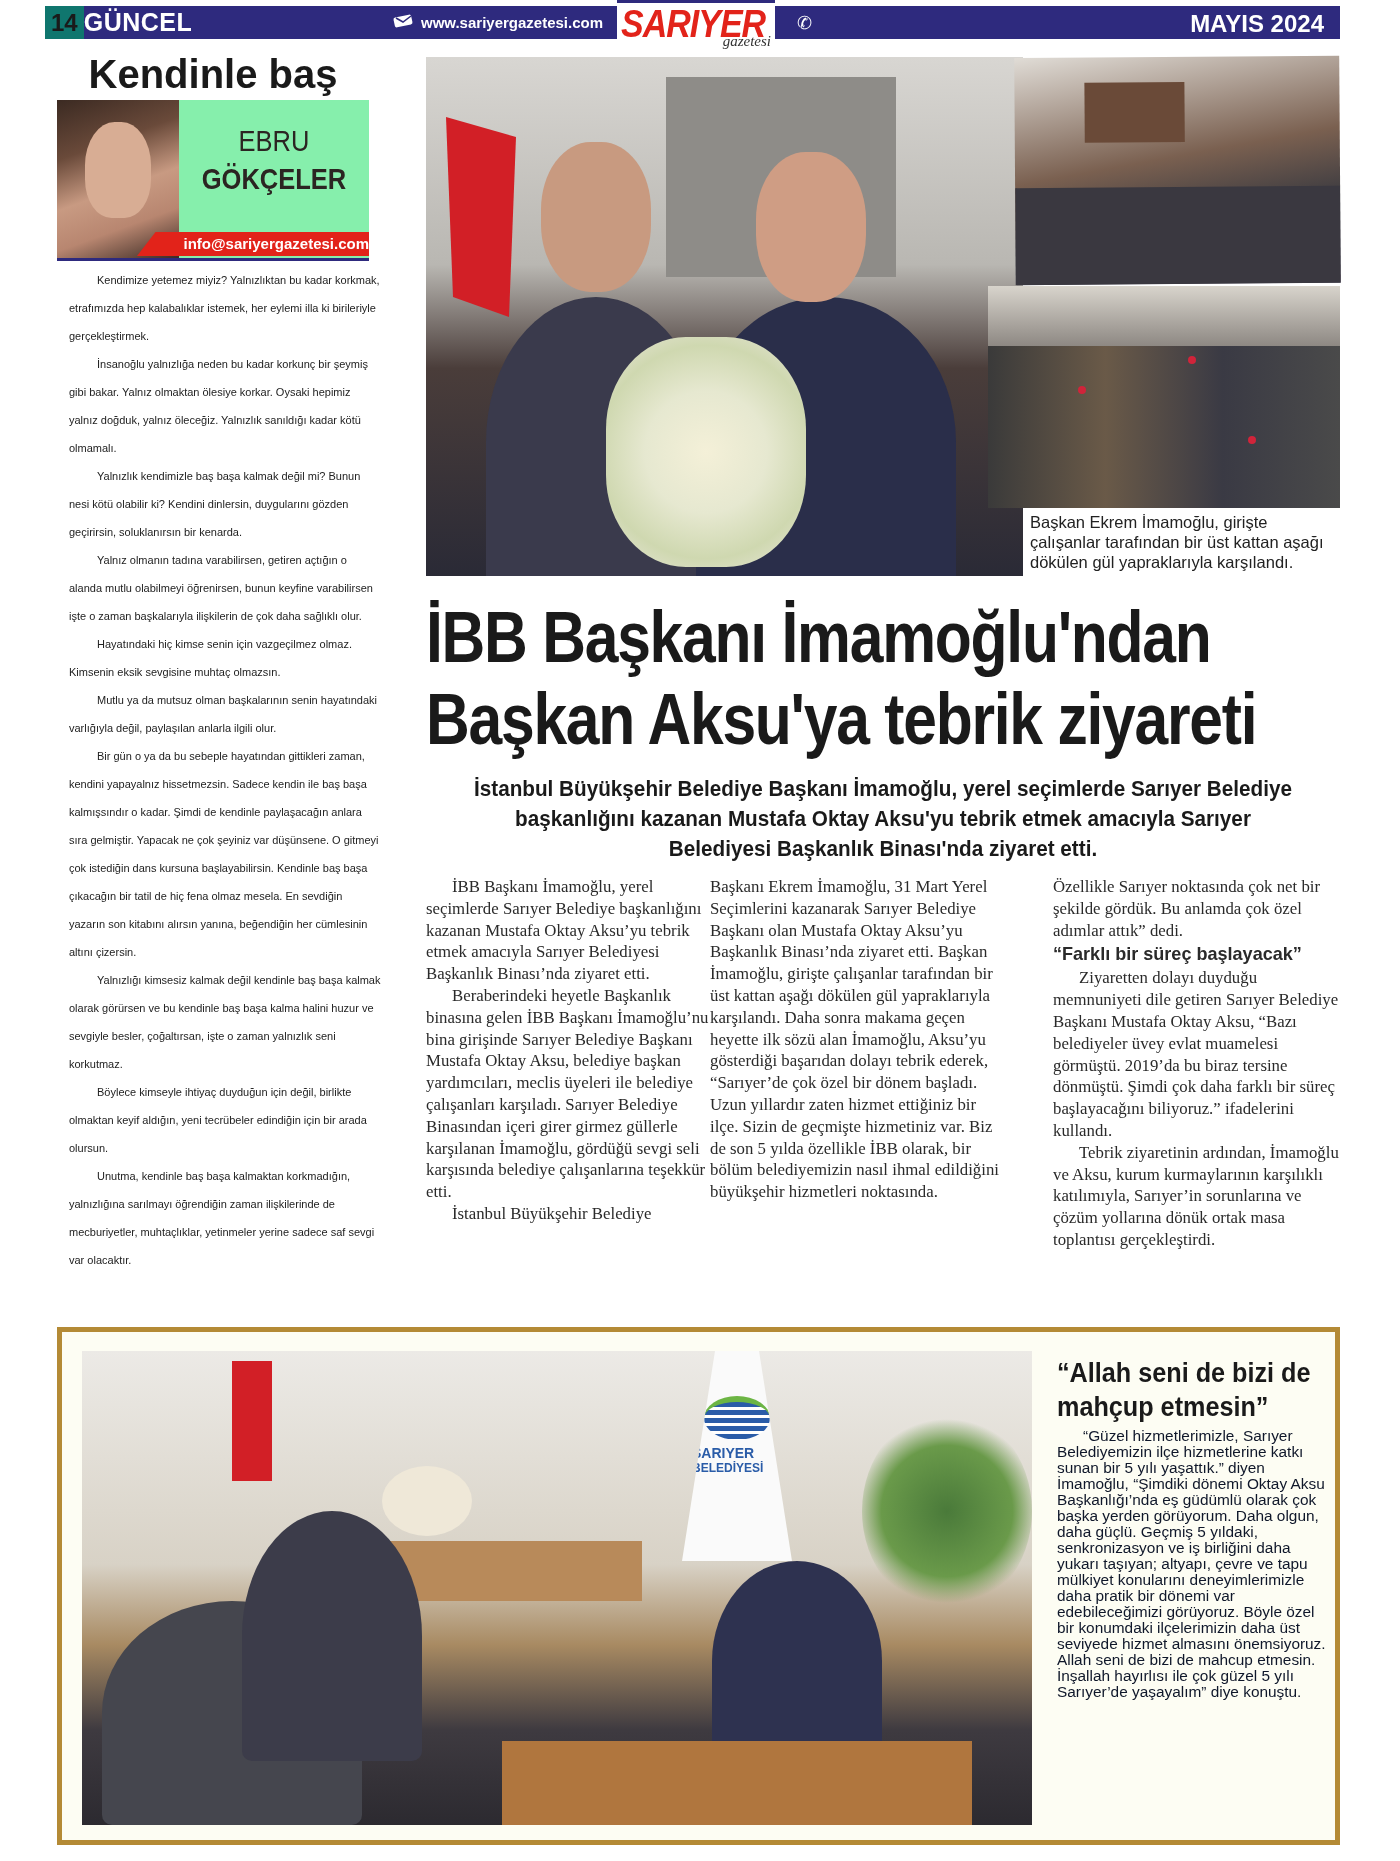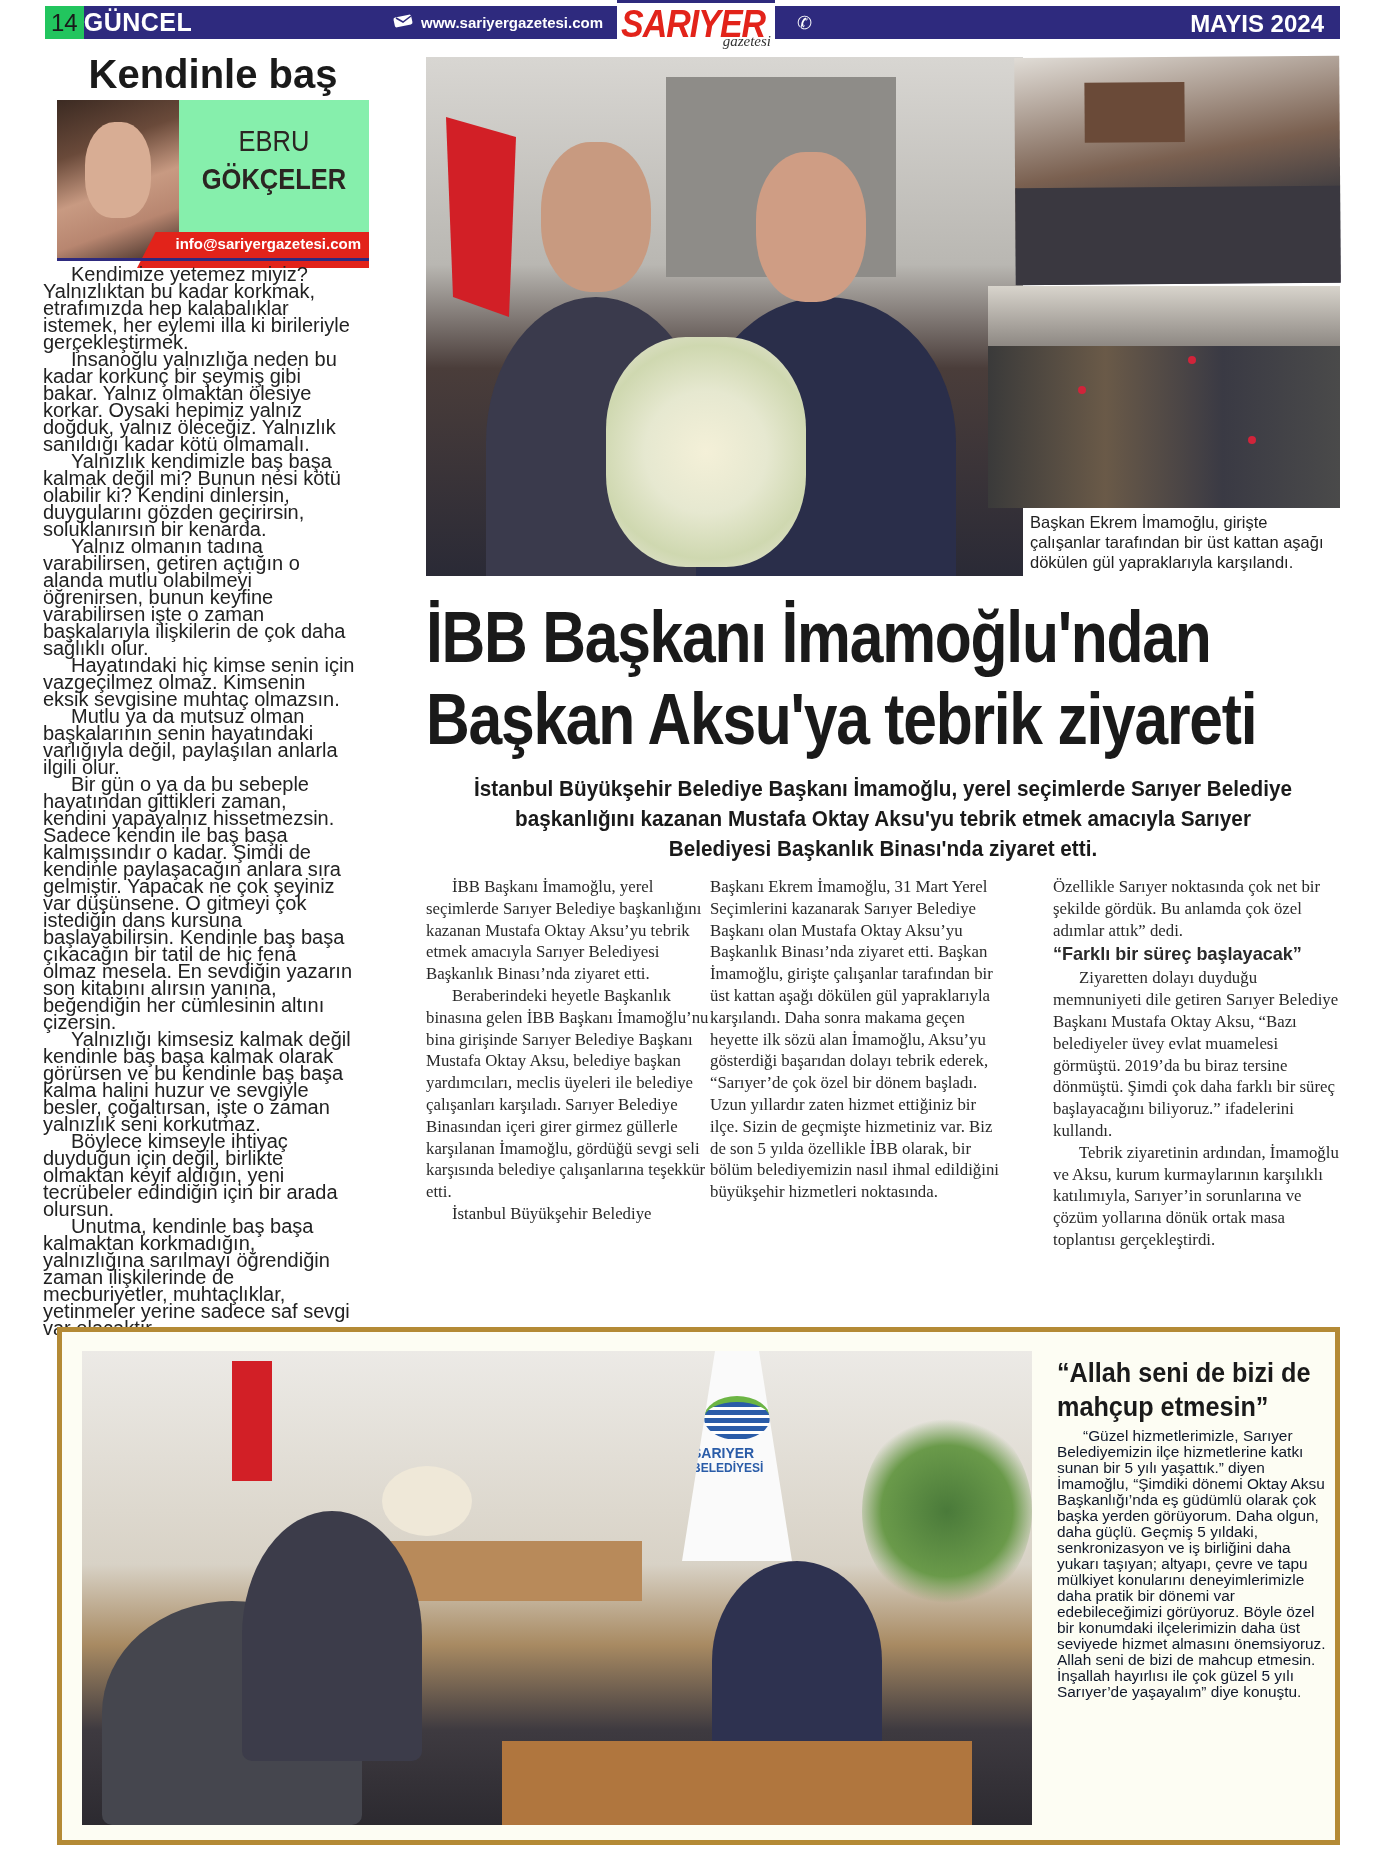--- a/index.html
+++ b/index.html
@@ -1,36 +1,36 @@
 <!DOCTYPE html>
 <html><head>
 <meta charset="utf-8">
 <style>
 *{box-sizing:border-box;margin:0;padding:0}
 body{width:1400px;height:1861px;background:#fff;position:relative;overflow:hidden;font-family:"Liberation Sans",sans-serif;color:#1a1a1a}
 .abs{position:absolute}
 
 #hdr{left:57px;top:6px;width:1283px;height:33px;background:#2e2a7e;display:flex;align-items:center}
-#pgnum{color:#1a1a1a;background:#22c55e;font-weight:normal;font-size:24px;padding:0 6px;height:33px;line-height:33px;margin-left:-12px}
+#pgnum{color:#1a1a1a;background:#0f766e;font-weight:bold;font-size:24px;padding:0 6px;height:33px;line-height:33px;margin-left:-12px}
 #sect{color:#fff;font-weight:bold;font-size:25px;letter-spacing:.5px}
 #site{color:#fff;font-weight:bold;font-size:15px;position:absolute;left:336px;top:8px;display:flex;align-items:center;gap:6px}
 #logo{position:absolute;left:560px;top:-6px;height:44px;width:158px;background:#fff;border-top:3px solid #2e2a7e}
 #logotxt{color:#e2231a;font-weight:bold;font-size:34px;font-style:italic;letter-spacing:-1px;position:absolute;left:4px;top:0;line-height:40px;transform:scaleY(1.15)}
 #logosub{position:absolute;right:4px;bottom:-6px;font-size:15px;font-style:italic;font-family:"Liberation Serif",serif;color:#333}
 #phone{position:absolute;left:740px;top:6px;color:#fff;font-size:18px}
 #date{position:absolute;right:16px;top:4px;color:#fff;font-weight:bold;font-size:24px}
 
 #coltitle{left:57px;top:52px;width:312px;text-align:center;font-weight:bold;font-size:40px}
 #authorbox{left:57px;top:100px;width:312px;height:158px;background:#86efac}
 #authorphoto{left:0;top:0;width:122px;height:158px;background:linear-gradient(160deg,#3b2a22 0%,#6a4a3a 30%,#c89a82 55%,#b88670 75%,#3a2a24 100%)}
 #authorname{left:122px;top:22px;width:190px;text-align:center;font-family:"Liberation Sans",sans-serif;font-size:30px;line-height:38px;color:#2b2522;transform:scaleX(.85)}
 #authorname b{display:block}
-#emailbar{left:80px;top:132px;width:232px;height:36px;background:#e2231a;clip-path:polygon(8% 0,100% 0,100% 100%,0 100%);color:#fff;font-weight:bold;font-size:15px;text-align:right;padding-right:8px;line-height:24px}
+#emailbar{left:80px;top:132px;width:232px;height:24px;background:#e2231a;clip-path:polygon(8% 0,100% 0,100% 100%,0 100%);color:#fff;font-weight:bold;font-size:15px;text-align:right;line-height:24px}
 #authorline{left:57px;top:258px;width:312px;height:3px;background:#2e2a7e}
-#coltext{left:43px;top:266px;width:312px;font-size:20px;line-height:17px;color:#222}
+#coltext{left:69px;top:266px;width:312px;font-size:11px;line-height:28px;color:#222}
 #coltext p{text-indent:28px}
 
 .photo{position:absolute;overflow:hidden}
 #mainphoto{left:426px;top:57px;width:597px;height:519px;background:linear-gradient(180deg,#d8d6d2 0%,#b9b7b2 40%,#4a3d3a 60%,#2a2a36 100%)}
 #tr1{left:1015px;top:57px;width:325px;height:227px;background:linear-gradient(170deg,#e0dcd6 0%,#7a6050 45%,#3a3a40 70%,#4a4656 100%);transform:rotate(-.4deg)}
 #tr2{left:988px;top:286px;width:352px;height:222px;background:linear-gradient(180deg,#d8d4cc 0%,#6a6460 40%,#3a3634 75%,#5a5450 100%)}
 #caption{left:1030px;top:512px;width:310px;font-size:16.5px;line-height:20px;color:#222}
 .person{position:absolute;border-radius:50% 50% 10px 10px}
 
 #headline{left:426px;top:596px;width:920px;font-weight:bold;font-size:73px;line-height:82px;letter-spacing:-1.5px;transform:scaleX(.83);transform-origin:left top;white-space:nowrap;color:#1a1a1a}

